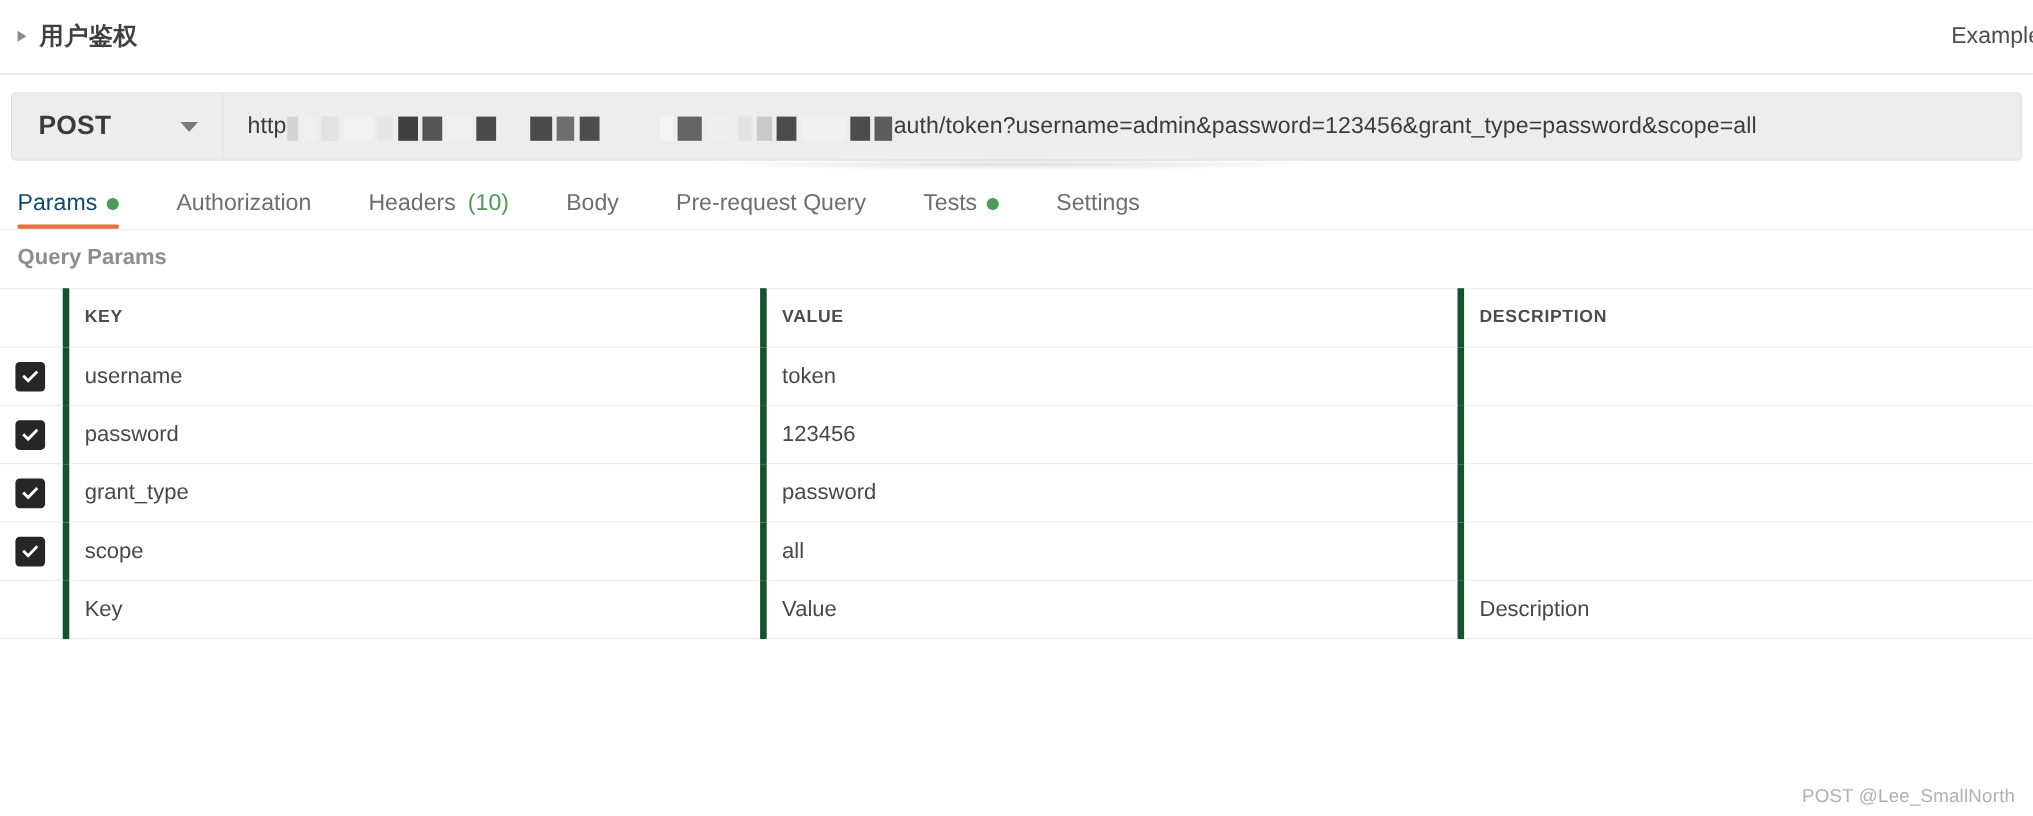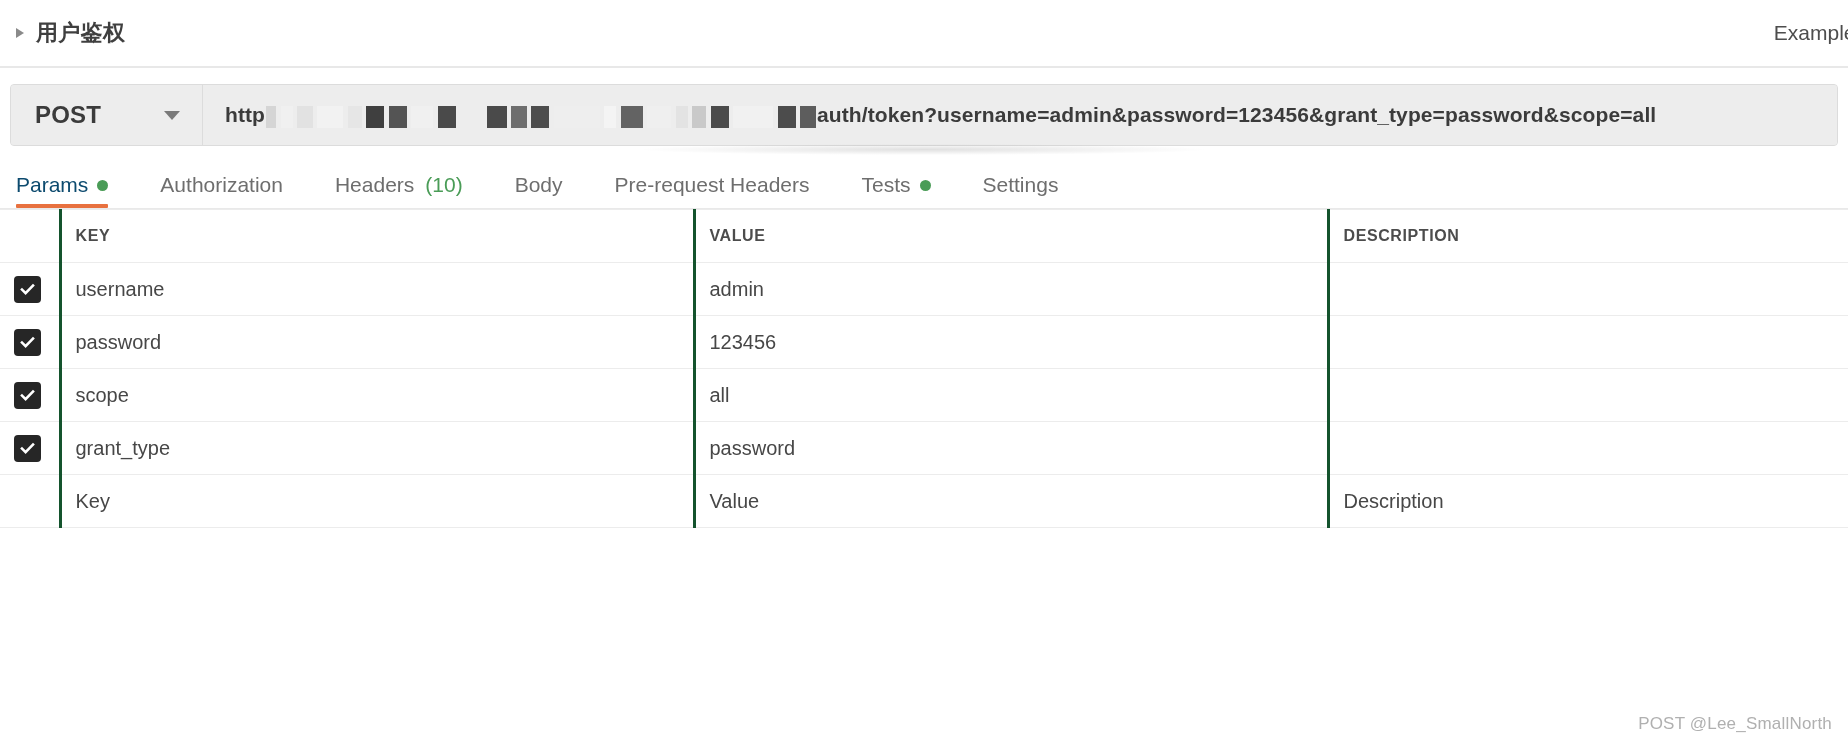--- a/index.html
+++ b/index.html
@@ -93,21 +93,20 @@
     padding-left: 22px;
     background: #ededed;
     overflow: hidden;
     white-space: nowrap;
     cursor: text;
   }
   .url-text-pre, .url-text-post {
     font-size: 21px;
     color: #3b3b3b;
     letter-spacing: 0.1px;
-    font-weight: bold;
   }
   .url-redacted {
     display: inline-block;
     height: 22px;
     margin: 0 1px;
     vertical-align: middle;
     position: relative;
     top: 2px;
   }
   .blk { display: inline-block; height: 22px; vertical-align: top; }
@@ -173,21 +172,21 @@
   }
 
   table.params {
     width: 100%;
     border-collapse: collapse;
     table-layout: fixed;
   }
   table.params th, table.params td {
     border: 1px solid #ececec;
     border-left: none;
-    border-right: 3px solid #14532d;
+    border-right: 6px solid #14532d;
     height: 53px;
     text-align: left;
     font-weight: normal;
   }
   table.params th:last-child, table.params td:last-child {
     border-right: none;
     margin-top: 48px;
   }
   .col-check { width: 60px; }
   .col-key   { width: 634px; }
@@ -311,35 +310,36 @@
     <div class="tab">
       <span>Headers</span>
       <span class="tab-count">(10)</span>
     </div>
 
     <div class="tab">
       <span>Body</span>
     </div>
 
     <div class="tab">
-      <span>Pre-request Headers</span>
+      <span>Pre-request Query</span>
     </div>
 
     <div class="tab">
       <span>Tests</span>
       <span class="dot-green"></span>
     </div>
 
     <div class="tab">
       <span>Settings</span>
     </div>
 
   </div>
   <div class="tabs-divider"></div>
 
+  <div class="section-title">Query Params</div>
 
   <table class="params">
     <thead>
       <tr>
         <th class="col-check"></th>
         <th class="col-key">KEY</th>
         <th class="col-value">VALUE</th>
         <th>DESCRIPTION</th>
       </tr>
     </thead>
@@ -347,21 +347,21 @@
 
       <tr>
         <td class="cell-check">
           <span class="checkbox">
             <svg width="17" height="17" viewBox="0 0 17 17">
                 <path d="M3 8.6 L6.6 12.2 L14 4.6" stroke="#ffffff" stroke-width="2.6" fill="none" stroke-linecap="square"></path>
               </svg>
           </span>
         </td>
         <td>username</td>
-        <td>admin</td>
+        <td>token</td>
         <td></td>
       </tr>
 
       <tr>
         <td class="cell-check">
           <span class="checkbox">
             <svg width="17" height="17" viewBox="0 0 17 17">
                 <path d="M3 8.6 L6.6 12.2 L14 4.6" stroke="#ffffff" stroke-width="2.6" fill="none" stroke-linecap="square"></path>
               </svg>
           </span>
@@ -372,35 +372,35 @@
       </tr>
 
       <tr>
         <td class="cell-check">
           <span class="checkbox">
             <svg width="17" height="17" viewBox="0 0 17 17">
                 <path d="M3 8.6 L6.6 12.2 L14 4.6" stroke="#ffffff" stroke-width="2.6" fill="none" stroke-linecap="square"></path>
               </svg>
           </span>
         </td>
-        <td>scope</td>
-        <td>all</td>
+        <td>grant_type</td>
+        <td>password</td>
         <td></td>
       </tr>
 
       <tr>
         <td class="cell-check">
           <span class="checkbox">
             <svg width="17" height="17" viewBox="0 0 17 17">
                 <path d="M3 8.6 L6.6 12.2 L14 4.6" stroke="#ffffff" stroke-width="2.6" fill="none" stroke-linecap="square"></path>
               </svg>
           </span>
         </td>
-        <td>grant_type</td>
-        <td>password</td>
+        <td>scope</td>
+        <td>all</td>
         <td></td>
       </tr>
 
       <tr class="placeholder-row">
         <td class="cell-check">
           <span class="checkbox-empty"></span>
         </td>
         <td>Key</td>
         <td>Value</td>
         <td>Description</td>

